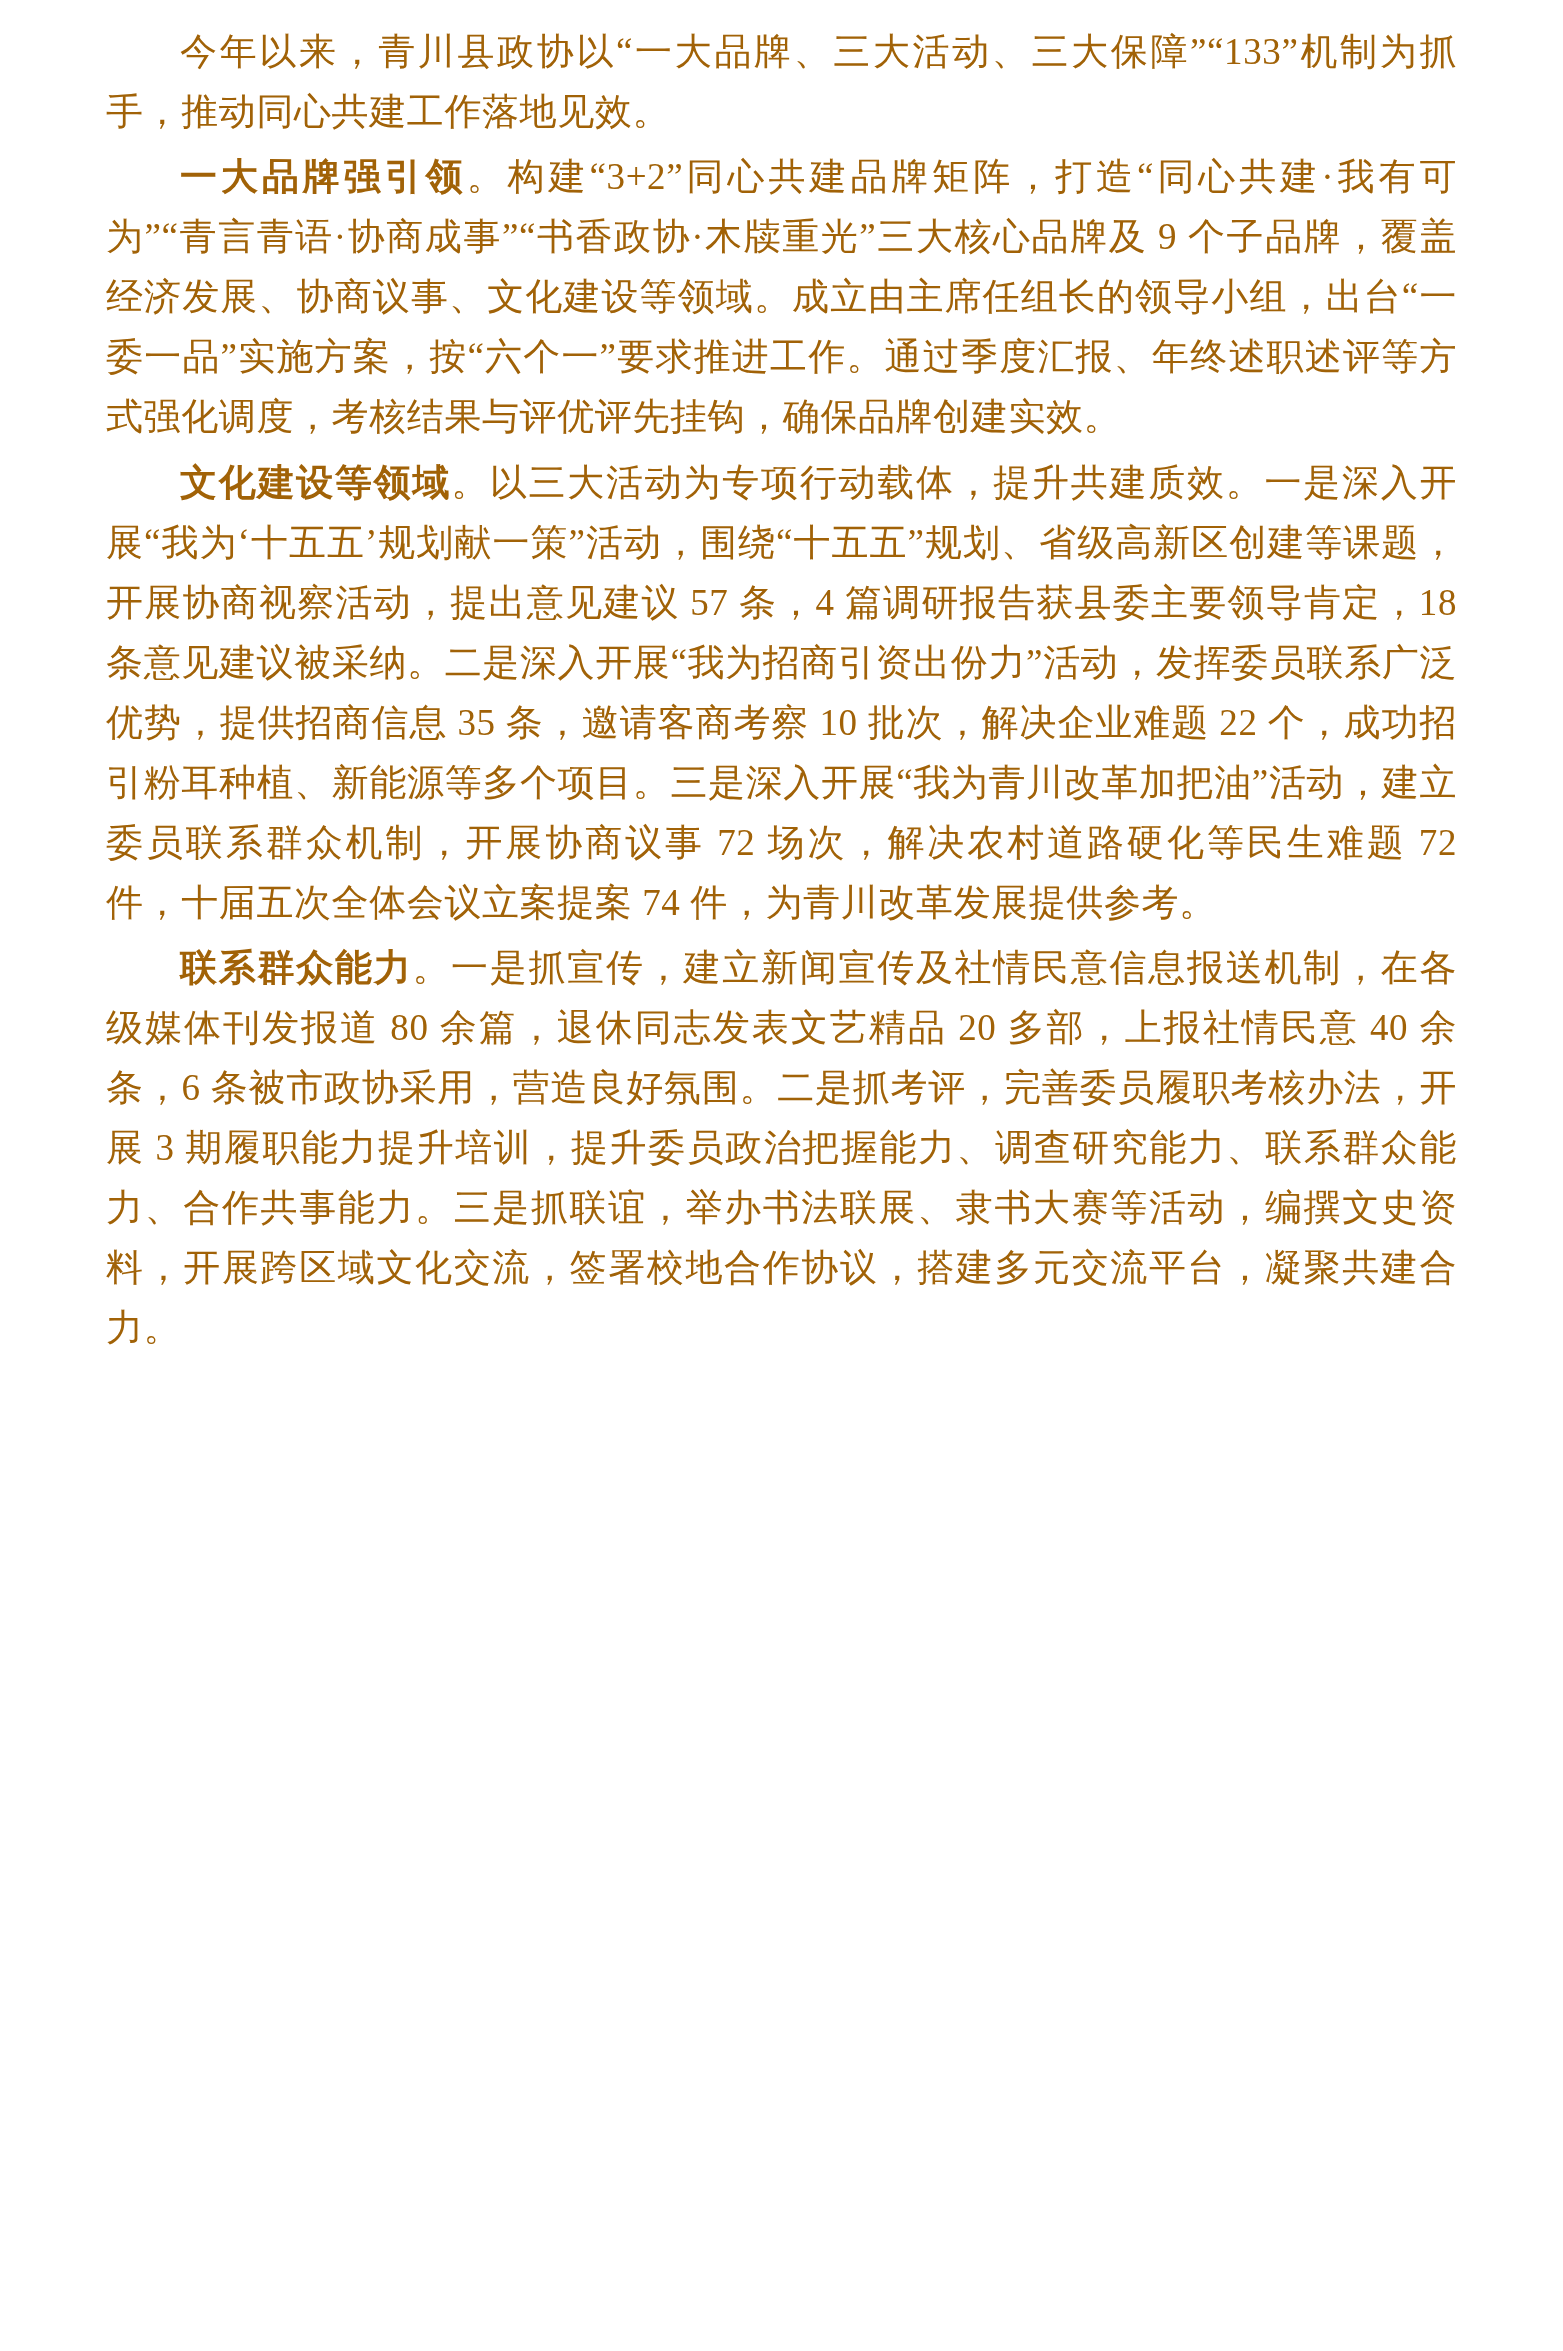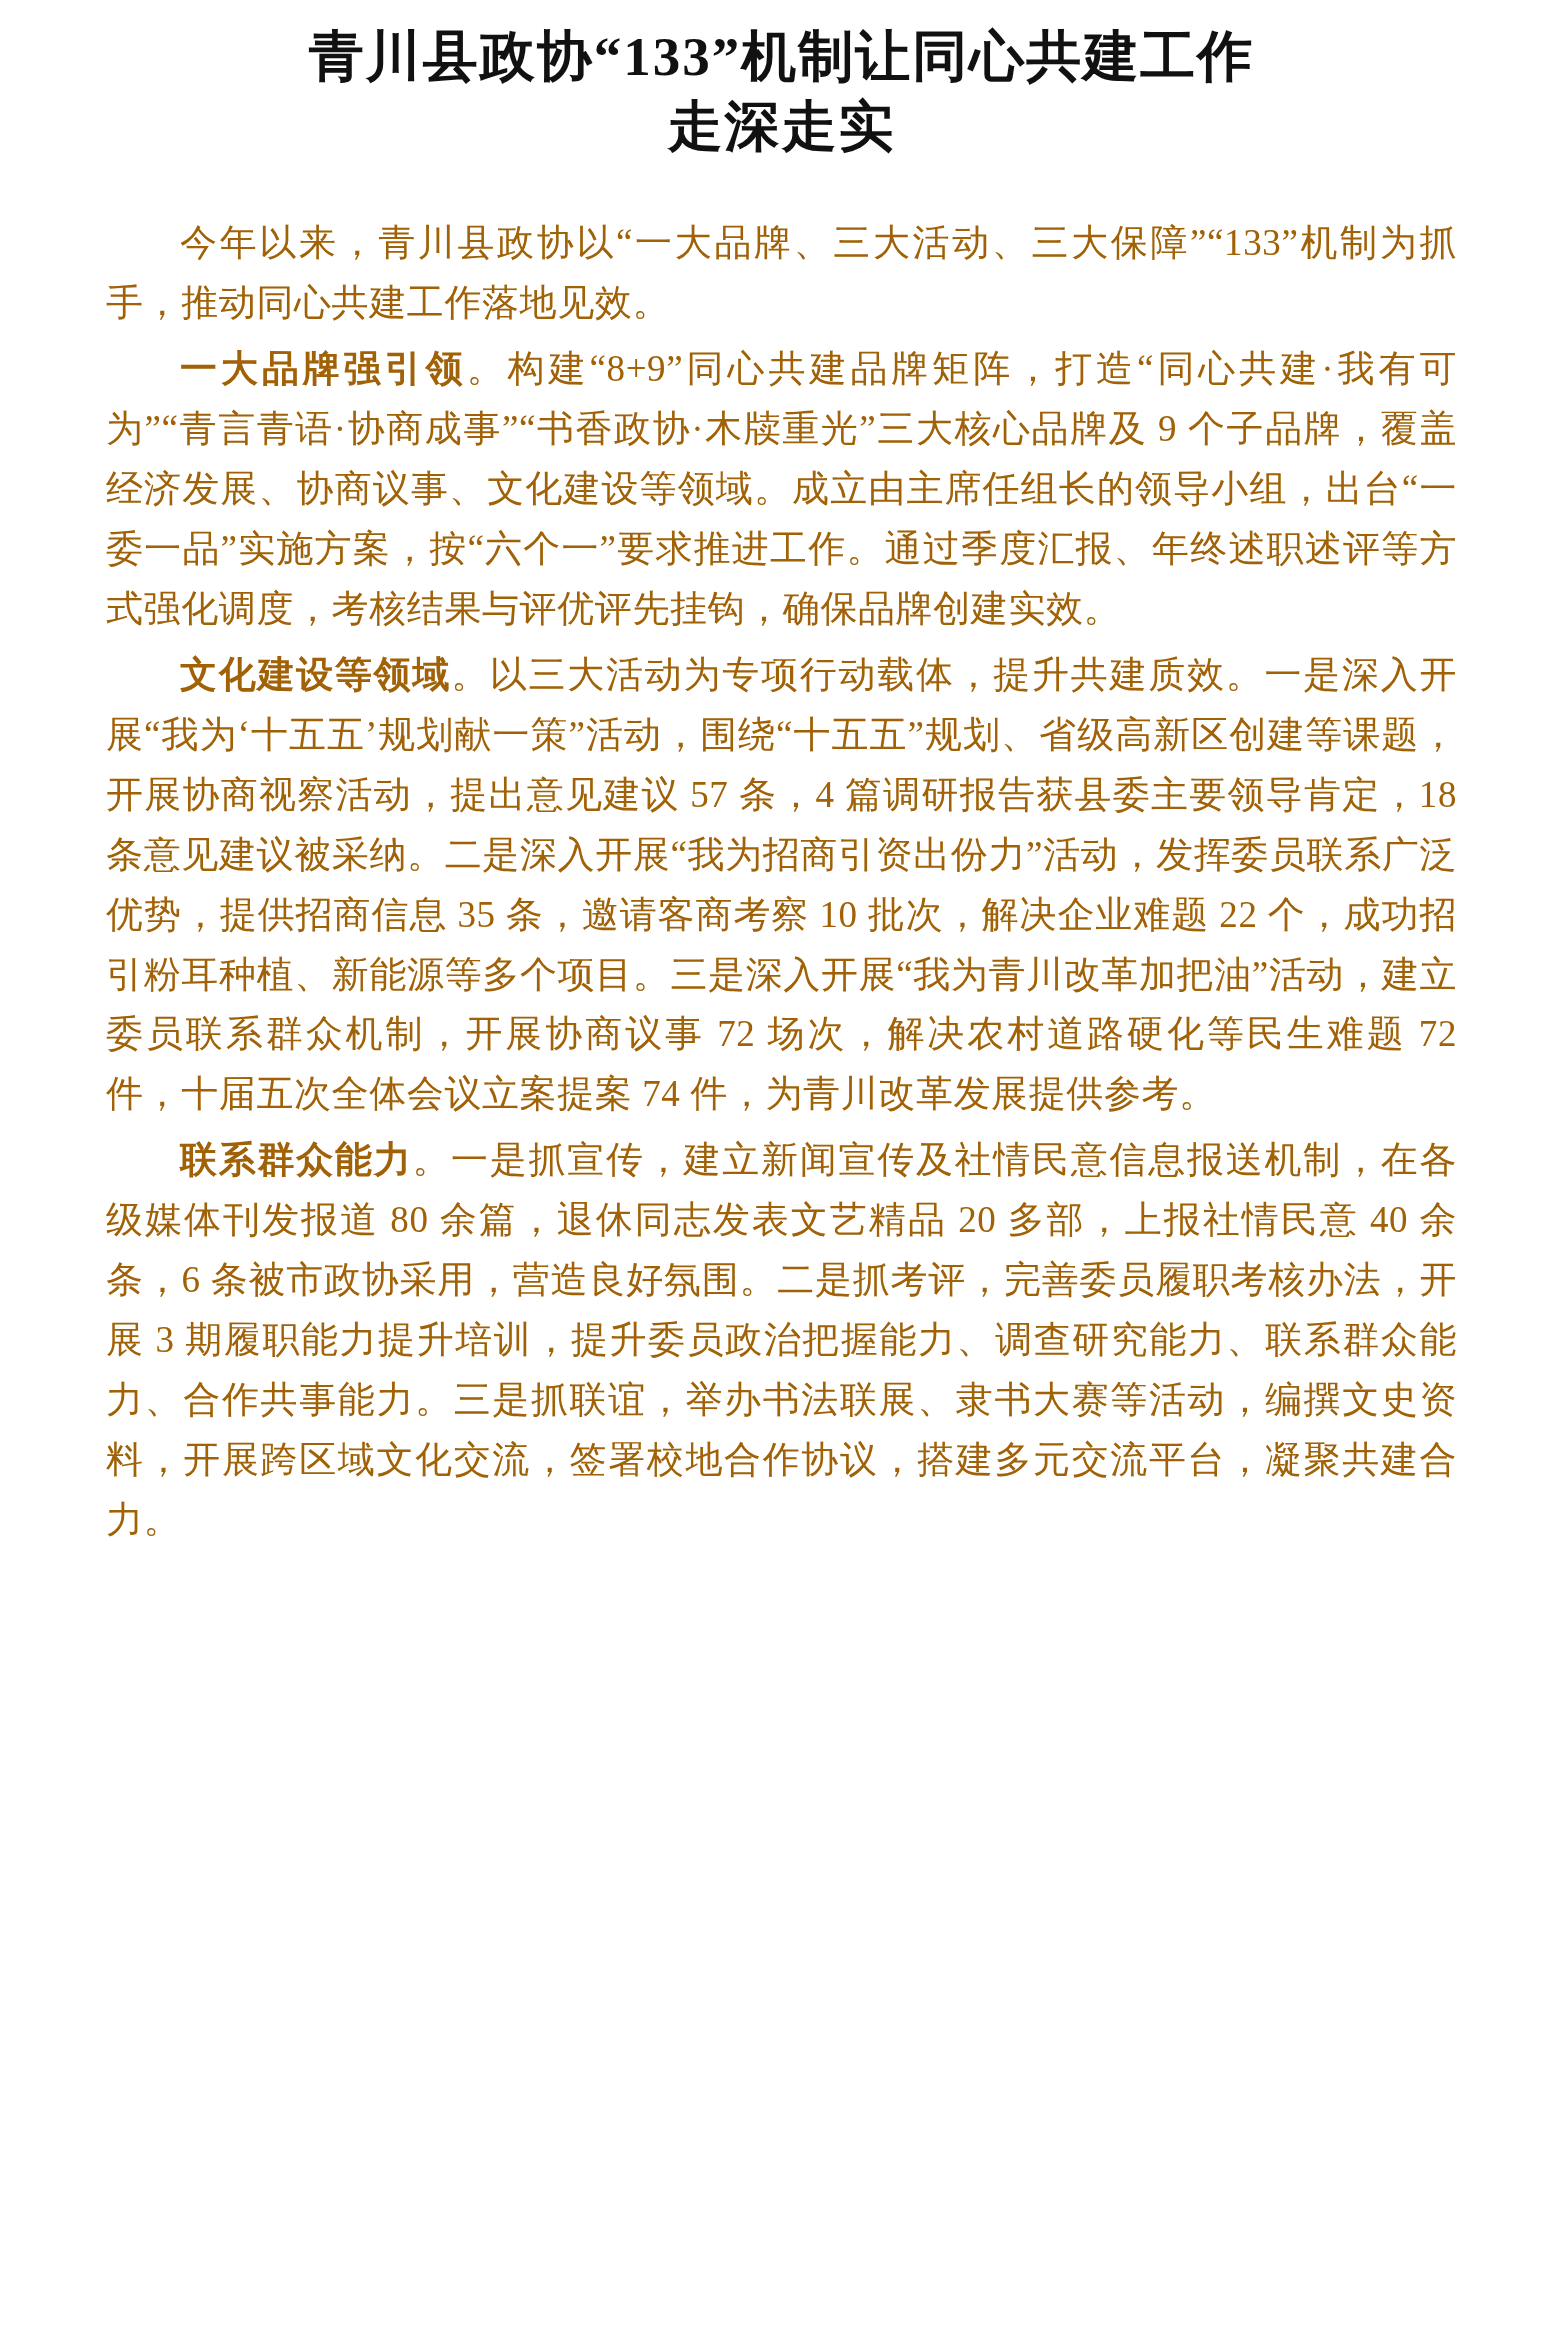--- a/index.html
+++ b/index.html
@@ -46,33 +46,29 @@
   }
   .body-text p b {
     font-weight: bold;
   }
 </style>
 </head>
 <body>
 
 <div class="page">
 
-  <h1 class="doc-title">
-    <span class="line">青川县政协“133”机制让同心共建工作</span>
-    <span class="line">走深走实</span>
-  </h1>
 
   <div class="body-text">
 
     <p>
       <span>今年以来，青川县政协以“一大品牌、三大活动、三大保障”“133”机制为抓手，推动同心共建工作落地见效。</span>
     </p>
 
     <p>
-      <b>一大品牌强引领</b><span>。构建“8+9”同心共建品牌矩阵，打造“同心共建·我有可为”“青言青语·协商成事”“书香政协·木牍重光”三大核心品牌及 9 个子品牌，覆盖经济发展、协商议事、文化建设等领域。成立由主席任组长的领导小组，出台“一委一品”实施方案，按“六个一”要求推进工作。通过季度汇报、年终述职述评等方式强化调度，考核结果与评优评先挂钩，确保品牌创建实效。</span>
+      <b>一大品牌强引领</b><span>。构建“3+2”同心共建品牌矩阵，打造“同心共建·我有可为”“青言青语·协商成事”“书香政协·木牍重光”三大核心品牌及 9 个子品牌，覆盖经济发展、协商议事、文化建设等领域。成立由主席任组长的领导小组，出台“一委一品”实施方案，按“六个一”要求推进工作。通过季度汇报、年终述职述评等方式强化调度，考核结果与评优评先挂钩，确保品牌创建实效。</span>
     </p>
 
     <p>
       <b>文化建设等领域</b><span>。以三大活动为专项行动载体，提升共建质效。一是深入开展“我为‘十五五’规划献一策”活动，围绕“十五五”规划、省级高新区创建等课题，开展协商视察活动，提出意见建议 57 条，4 篇调研报告获县委主要领导肯定，18 条意见建议被采纳。二是深入开展“我为招商引资出份力”活动，发挥委员联系广泛优势，提供招商信息 35 条，邀请客商考察 10 批次，解决企业难题 22 个，成功招引粉耳种植、新能源等多个项目。三是深入开展“我为青川改革加把油”活动，建立委员联系群众机制，开展协商议事 72 场次，解决农村道路硬化等民生难题 72 件，十届五次全体会议立案提案 74 件，为青川改革发展提供参考。</span>
     </p>
 
     <p>
       <b>联系群众能力</b><span>。一是抓宣传，建立新闻宣传及社情民意信息报送机制，在各级媒体刊发报道 80 余篇，退休同志发表文艺精品 20 多部，上报社情民意 40 余条，6 条被市政协采用，营造良好氛围。二是抓考评，完善委员履职考核办法，开展 3 期履职能力提升培训，提升委员政治把握能力、调查研究能力、联系群众能力、合作共事能力。三是抓联谊，举办书法联展、隶书大赛等活动，编撰文史资料，开展跨区域文化交流，签署校地合作协议，搭建多元交流平台，凝聚共建合力。</span>
     </p>
 

